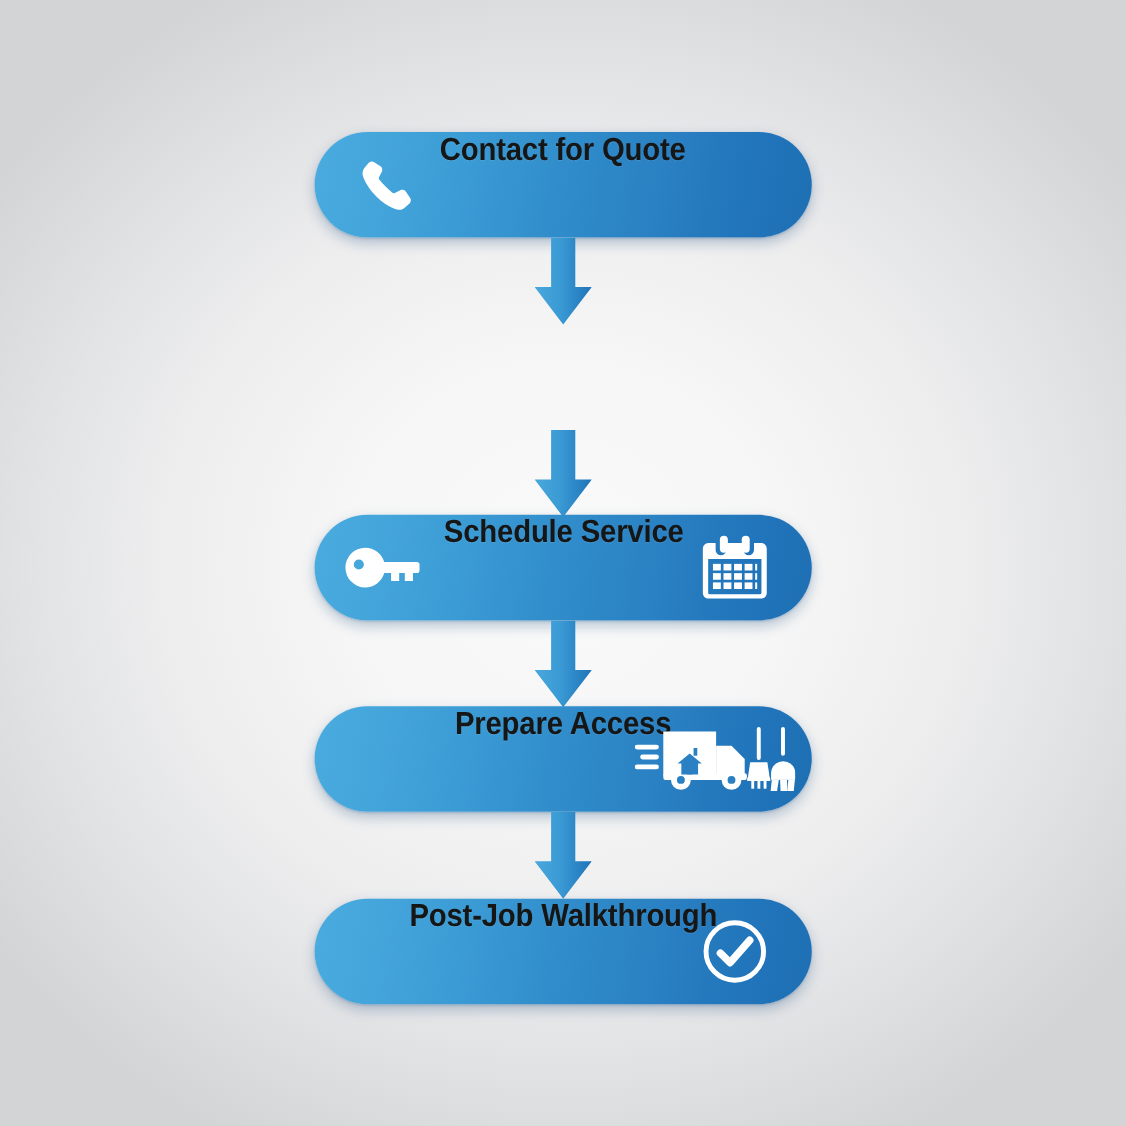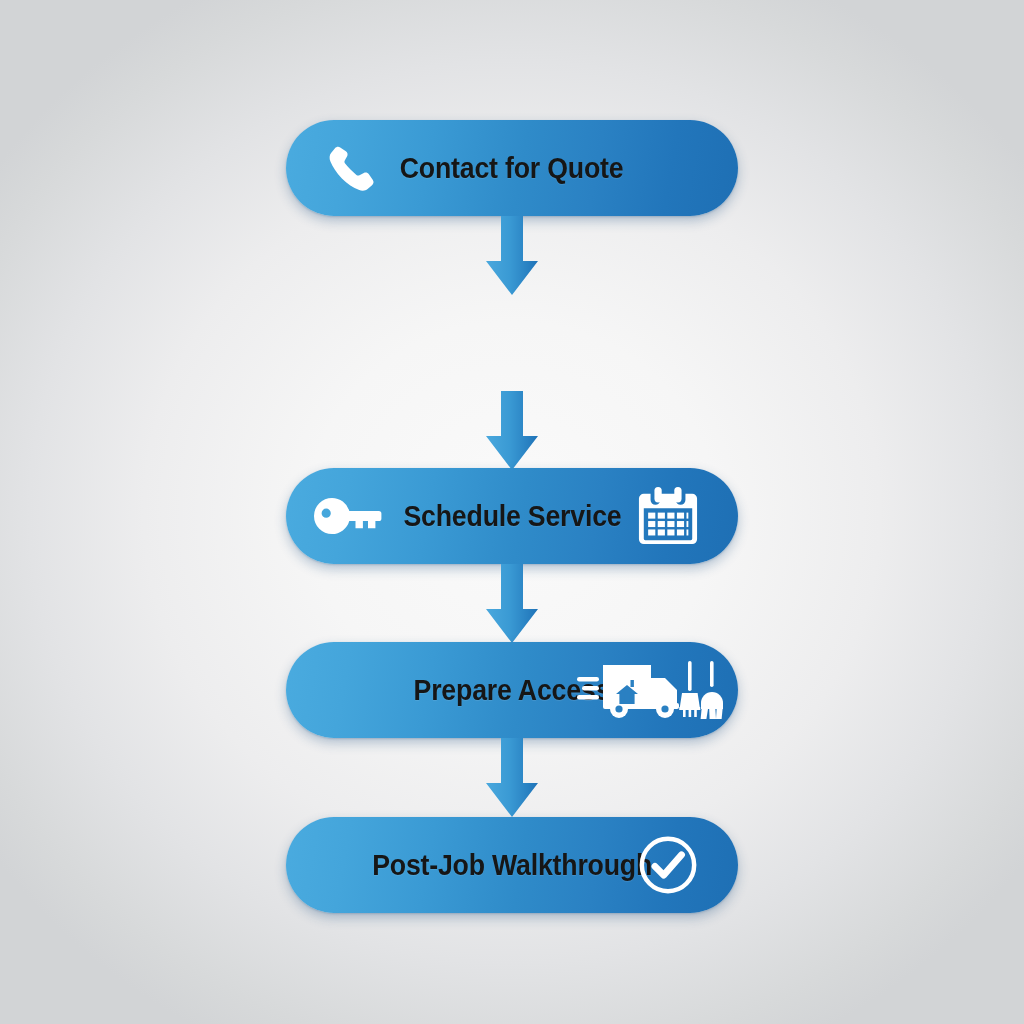--- a/index.html
+++ b/index.html
@@ -33,21 +33,21 @@
   .pill {
     position: absolute;
     inset: 0;
     border-radius: 48px;
     background: linear-gradient(100deg,
                 #4aabdf 0%, #44a5db 14%, #3a9ad4 32%,
                 #2f8bc9 52%, #2a81c3 68%, #2276bb 84%, #1e6fb4 100%);
     box-shadow: 0 5px 12px rgba(30, 80, 130, 0.30),
                 0 1px 2px rgba(30, 80, 130, 0.22);
     display: flex;
-    align-items: center;
+    align-items: flex-start;
     justify-content: center;
     overflow: hidden;
   }
 
   .pill-label {
     color: #161616;
     font-size: 29px;
     font-weight: bold;
     letter-spacing: -0.2px;
     white-space: nowrap;

